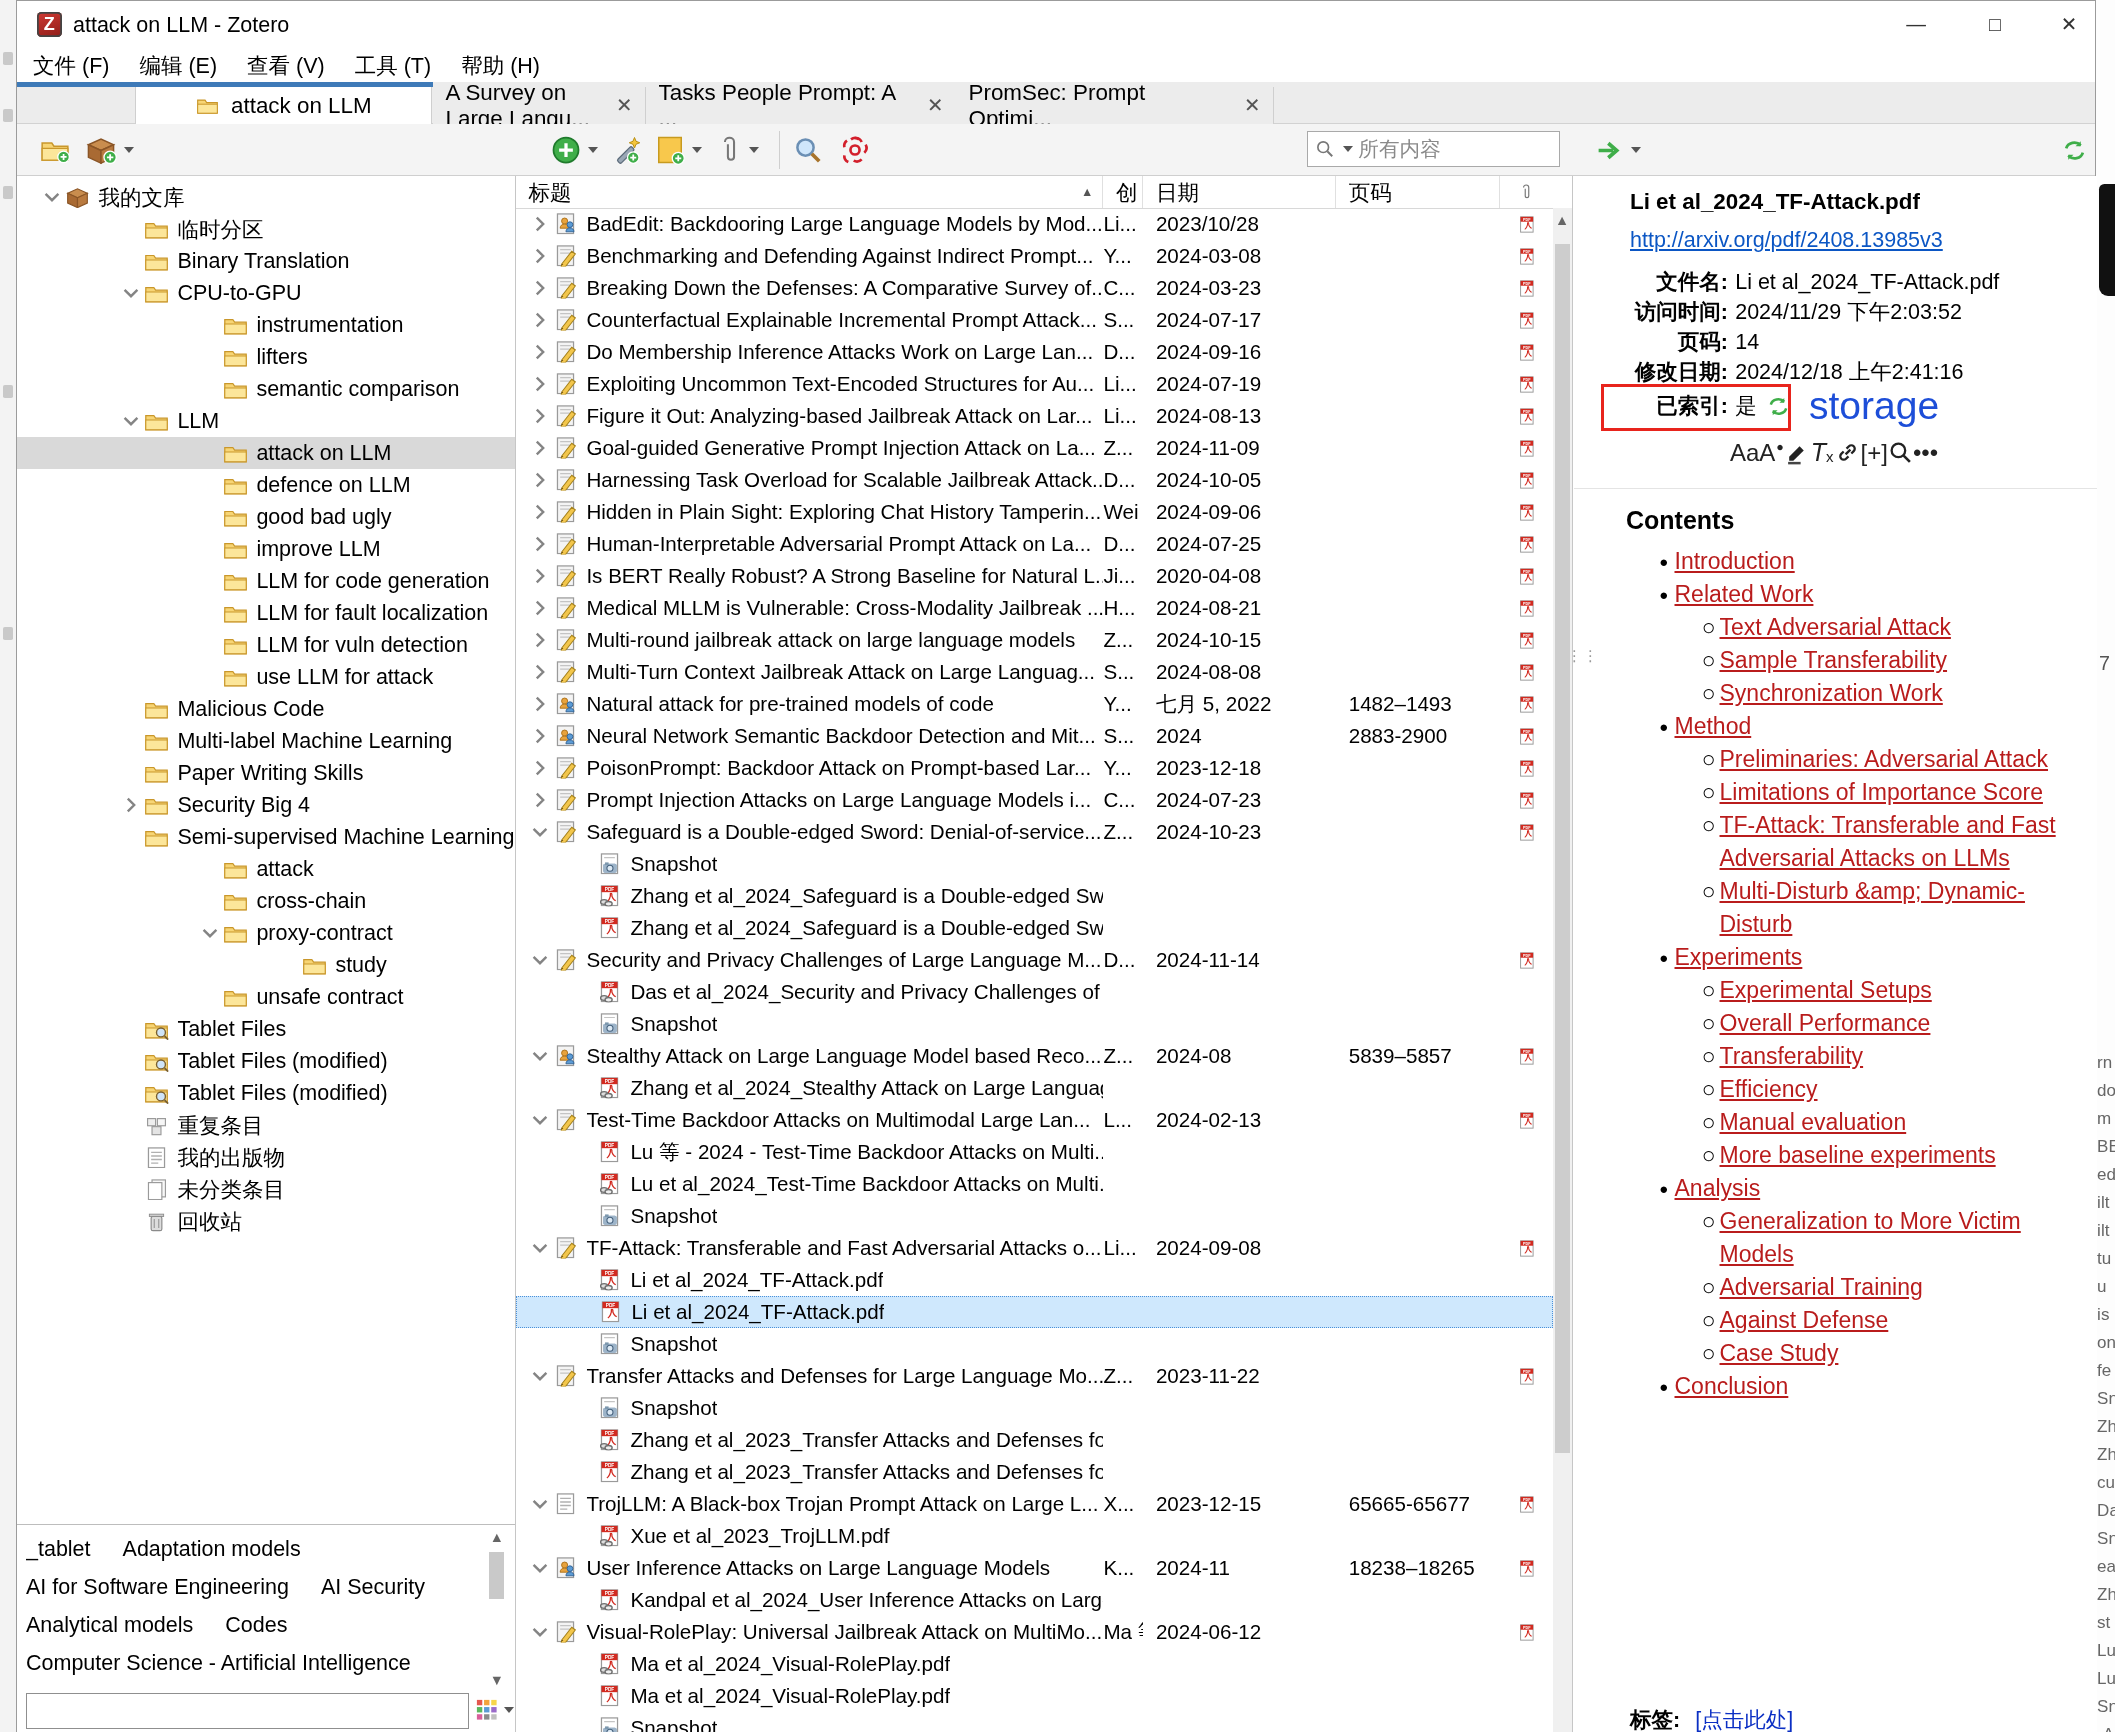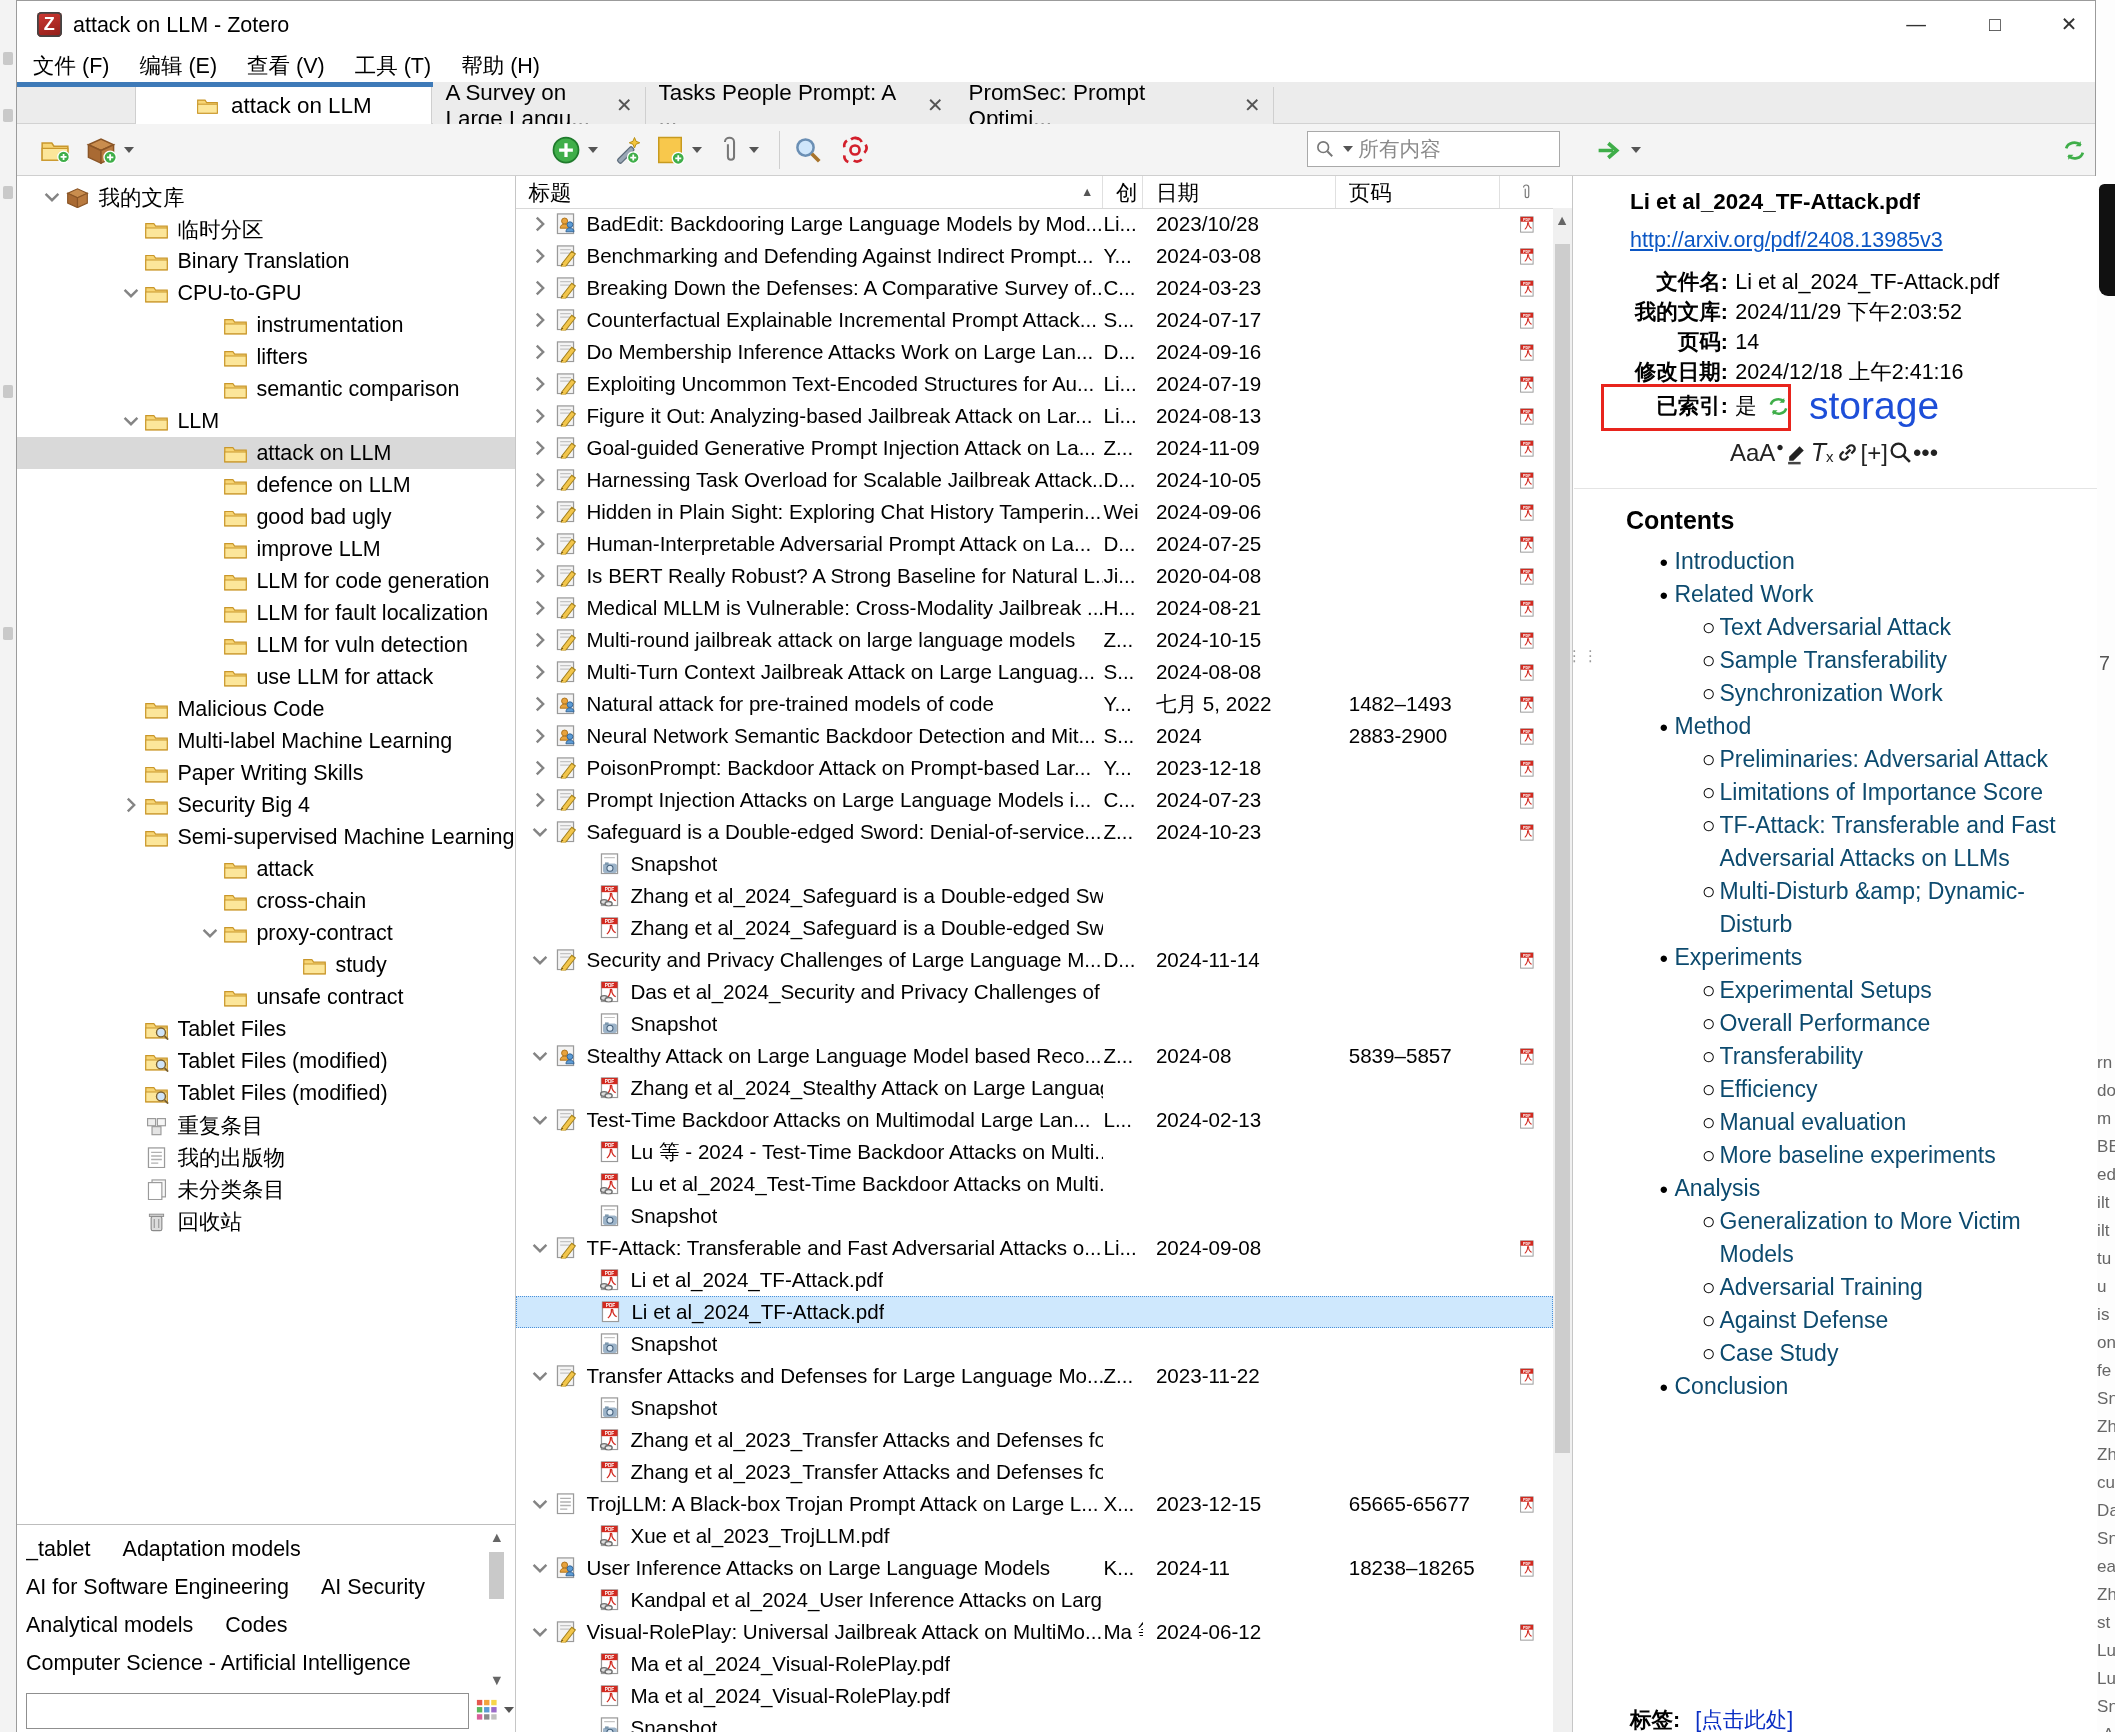--- a/index.html
+++ b/index.html
@@ -98,21 +98,21 @@
   #storage{left:235px;top:208px;font-size:39px;color:#1d4ed8}
   #att-iconrow{left:36px;top:262px;width:448px;display:flex;align-items:center;justify-content:center;font-size:24px;color:#222}
   .ai{display:flex;align-items:center}
   #pane-sep{left:0;top:312px;width:523px;height:0.9px;background:#e4e4e4}
   #contents-h{left:52px;top:330px;font-size:25px;font-weight:bold}
   #contents{left:52px;top:369px;width:430px}
   .c-item{display:flex;font-size:23px;line-height:33px}
   .c-item .bullet{flex:0 0 21.5px;text-align:center;color:#000}
   .c-item.lv1{padding-left:27px}
   .c-item.lv2{padding-left:72px;position:relative}
-  .c-item .clink{color:#0c4a6e;}
+  .c-item .clink{color:#b91c1c;text-decoration:underline}
   .handle{position:absolute;left:-59px;top:8px;color:#9a9a9a;font-size:15px;letter-spacing:0.9px;line-height:8px;white-space:pre}
   #rel-row{left:56px;top:1566px;font-size:21.5px}
   #tagrow{left:56px;top:1529px;font-size:21.5px}
   .flabel{font-weight:bold}
   .flink{color:#0b2fc4;margin-left:9px}
   svg{display:block}
 </style>
 </head>
 <body>
 
@@ -1644,21 +1644,21 @@
     <div class="abs" id="rightpane">
       <div class="abs" id="att-title">Li et al_2024_TF-Attack.pdf</div>
       <div class="abs" id="att-url">http://arxiv.org/pdf/2408.13985v3</div>
       <div class="abs" id="att-rows">
 
       <div class="d-row">
             <span class="d-label">文件名:</span>
             <span class="d-value">Li et al_2024_TF-Attack.pdf</span>
           </div>
           <div class="d-row">
-            <span class="d-label">我的文库:</span>
+            <span class="d-label">访问时间:</span>
             <span class="d-value">2024/11/29 下午2:03:52</span>
           </div>
           <div class="d-row">
             <span class="d-label">页码:</span>
             <span class="d-value">14</span>
           </div>
           <div class="d-row">
             <span class="d-label">修改日期:</span>
             <span class="d-value">2024/12/18 上午2:41:16</span>
           </div>

